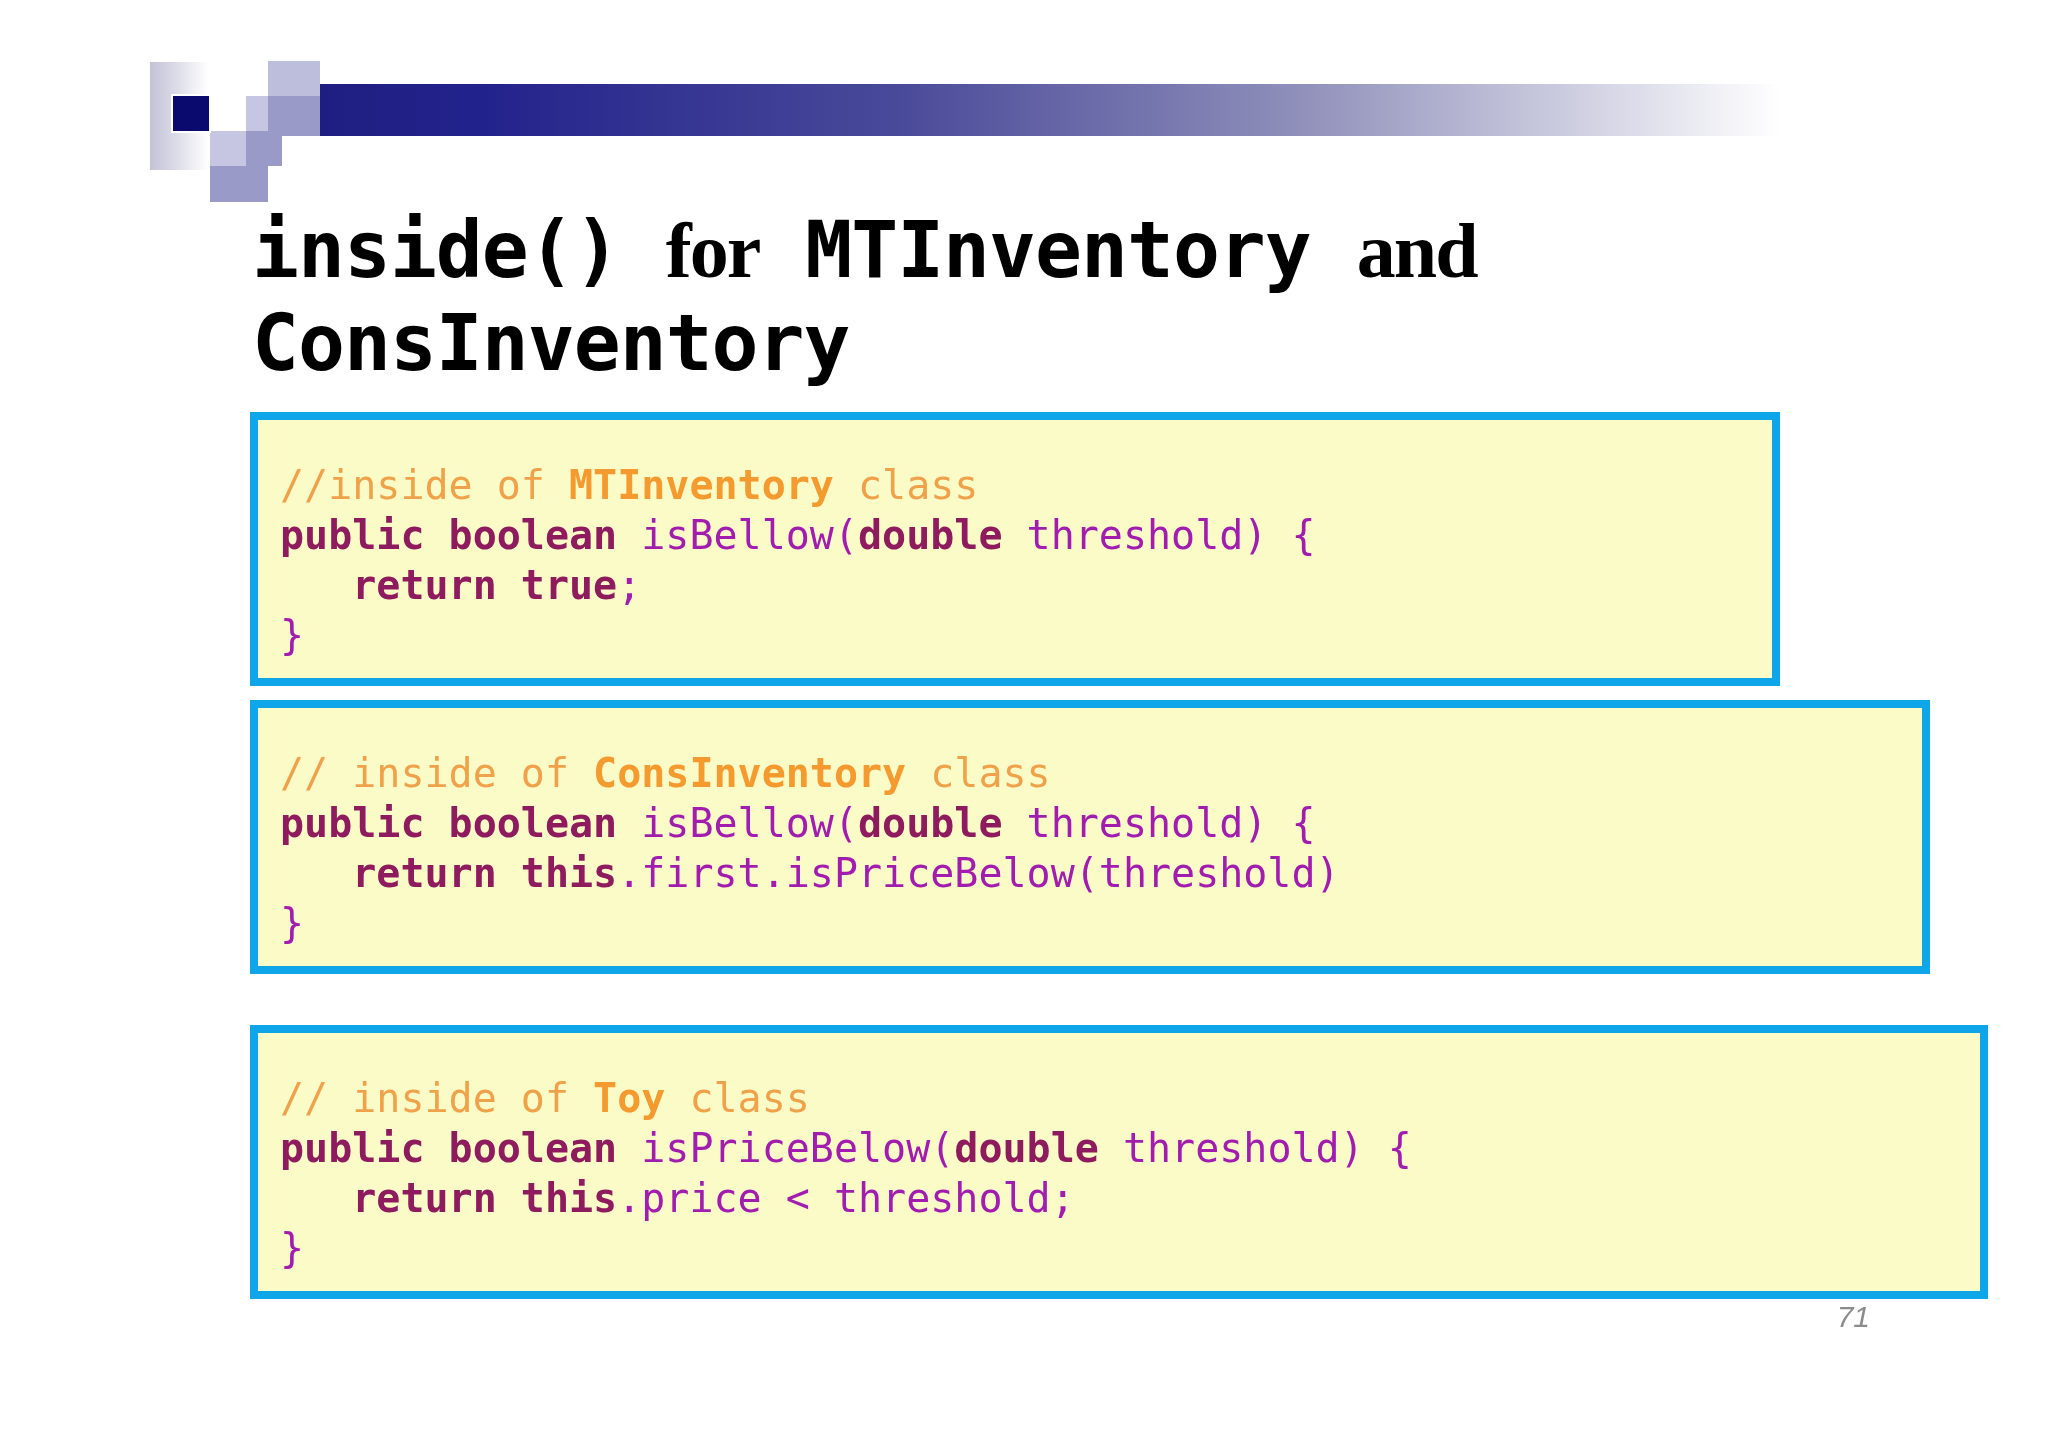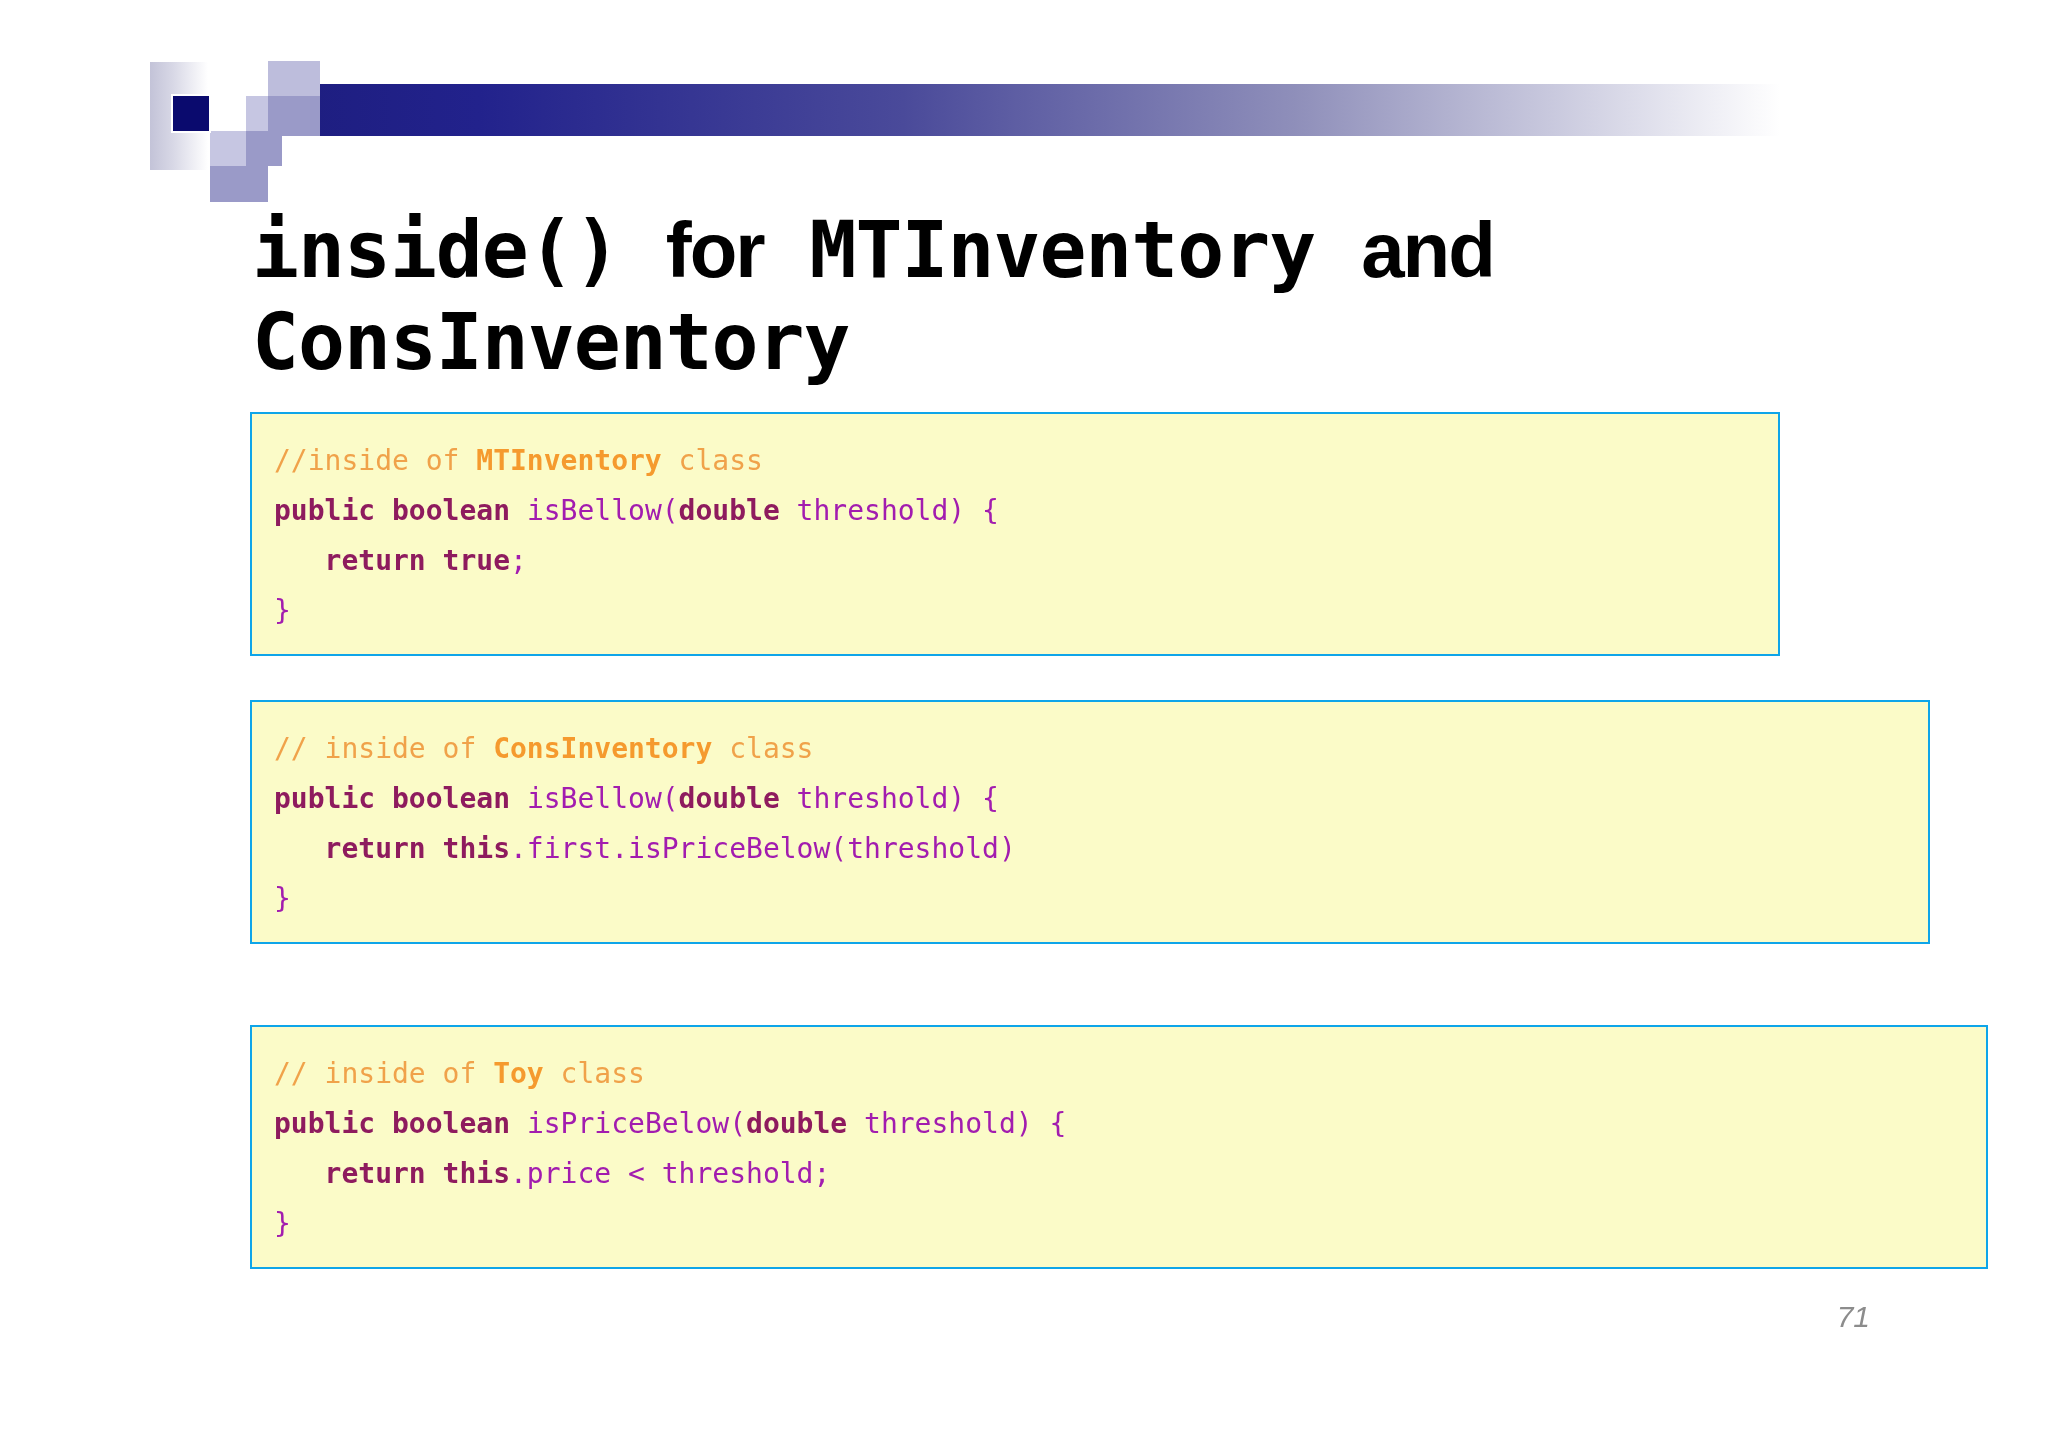--- a/index.html
+++ b/index.html
@@ -104,36 +104,36 @@
     font-size: 78px;
     line-height: 1.18;
     color: #000000;
     letter-spacing: -1px;
   }
   .title-line {
     display: block;
     white-space: nowrap;
   }
   .title-word-sans {
-    font-family: Liberation Sans, sans-serif;
+    font-family: Liberation Serif, serif;
     font-weight: bold;
     letter-spacing: -2px;
   }
 
   
   .code-box {
     position: absolute;
     left: 250px;
     background: #fbfbc8;
-    border: 2px solid #0ea5e9;
+    border: 8px solid #0ea5e9;
     box-sizing: border-box;
     font-family: "DejaVu Sans Mono", "Liberation Mono", monospace;
-    font-size: 28px;
+    font-size: 40px;
     line-height: 50px;
-    padding: 22px 0 18px 22px;
+    padding: 40px 0 18px 22px;
     color: #111111;
   }
   #code-box-1 { top: 412px;  width: 1530px; }
   #code-box-2 { top: 700px;  width: 1680px; }
   #code-box-3 { top: 1025px; width: 1738px; }
 
   .code-line {
     white-space: pre;
     display: block;
     height: 50px;

